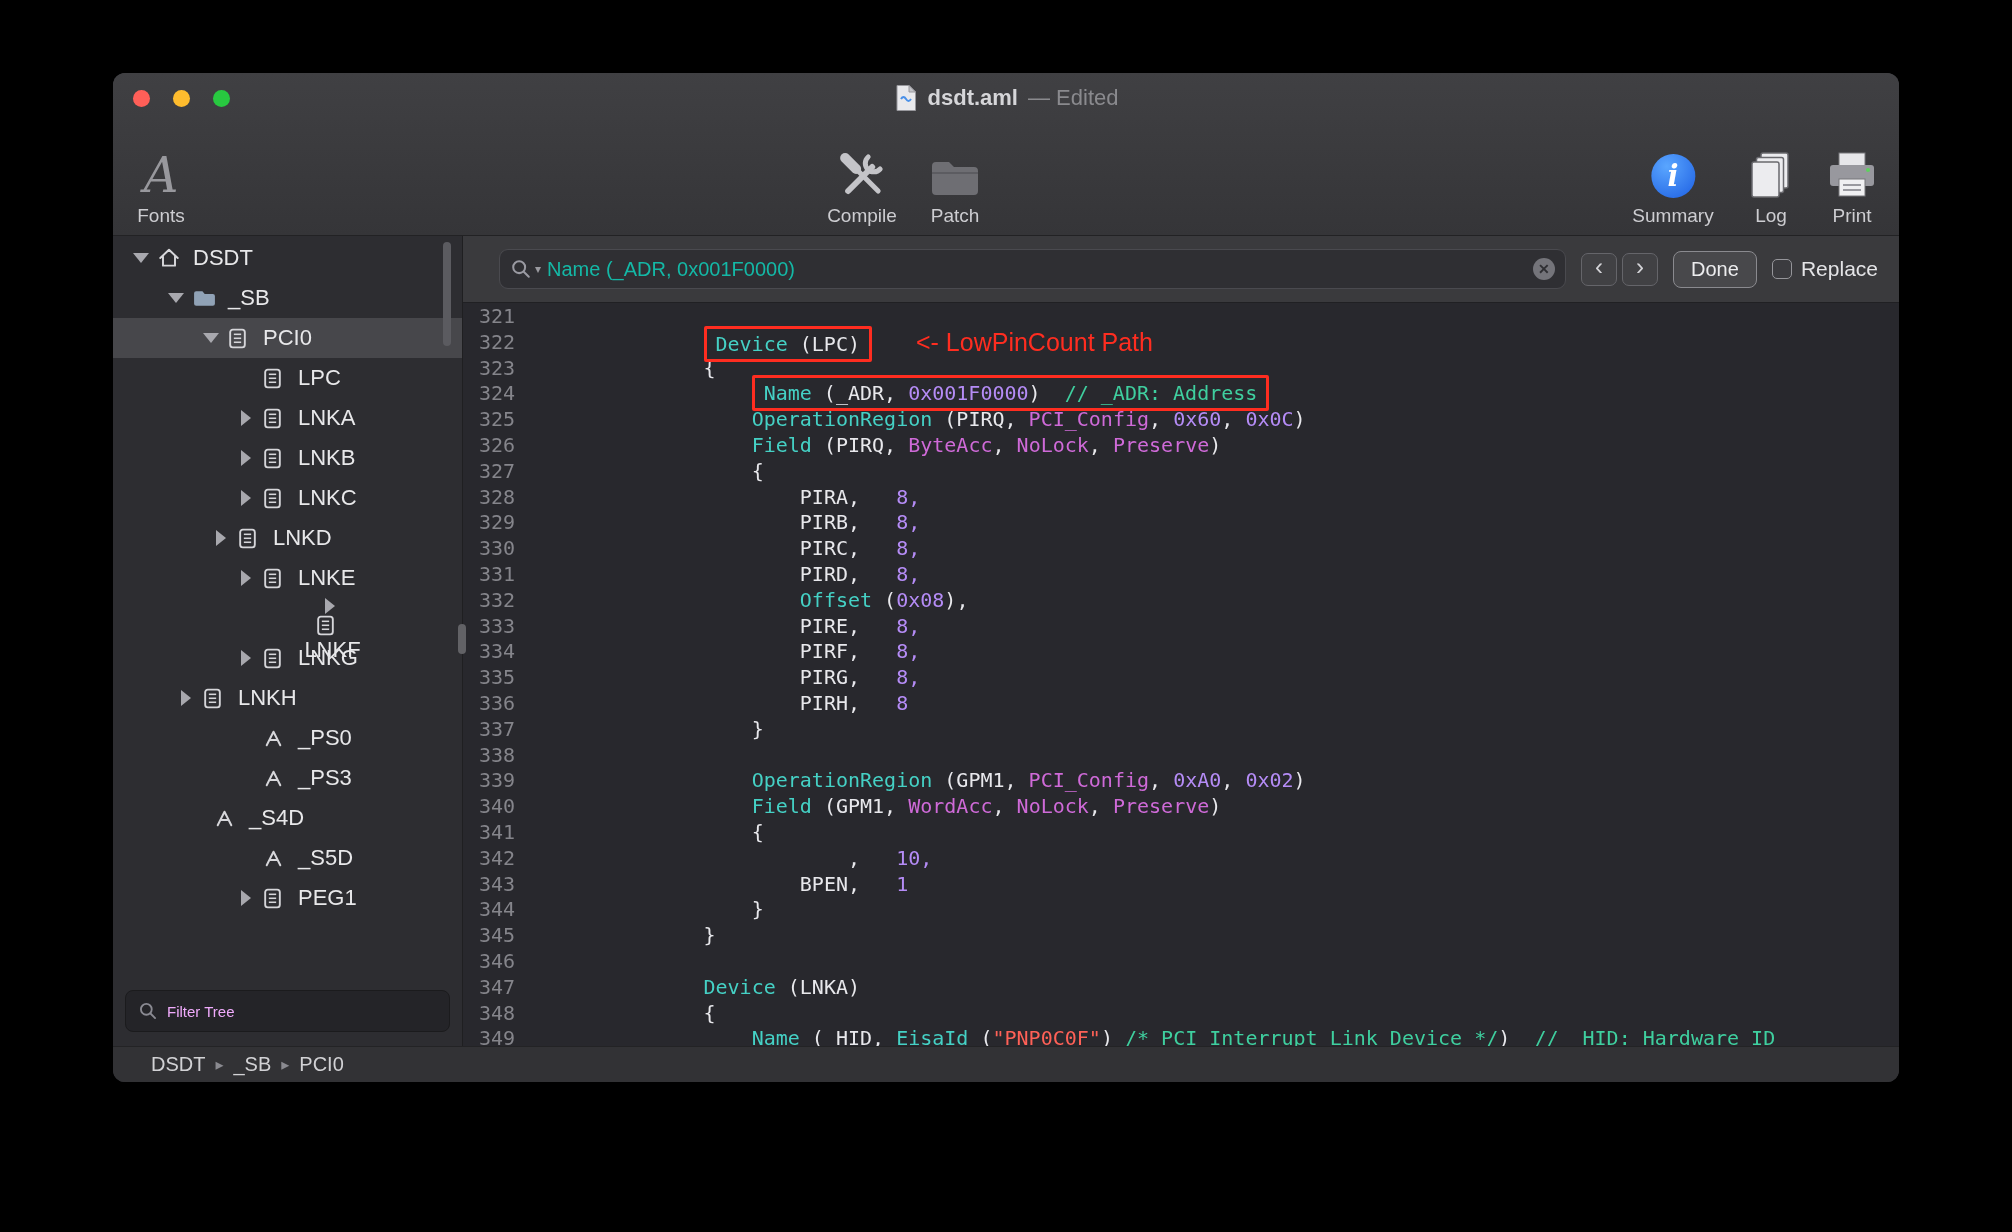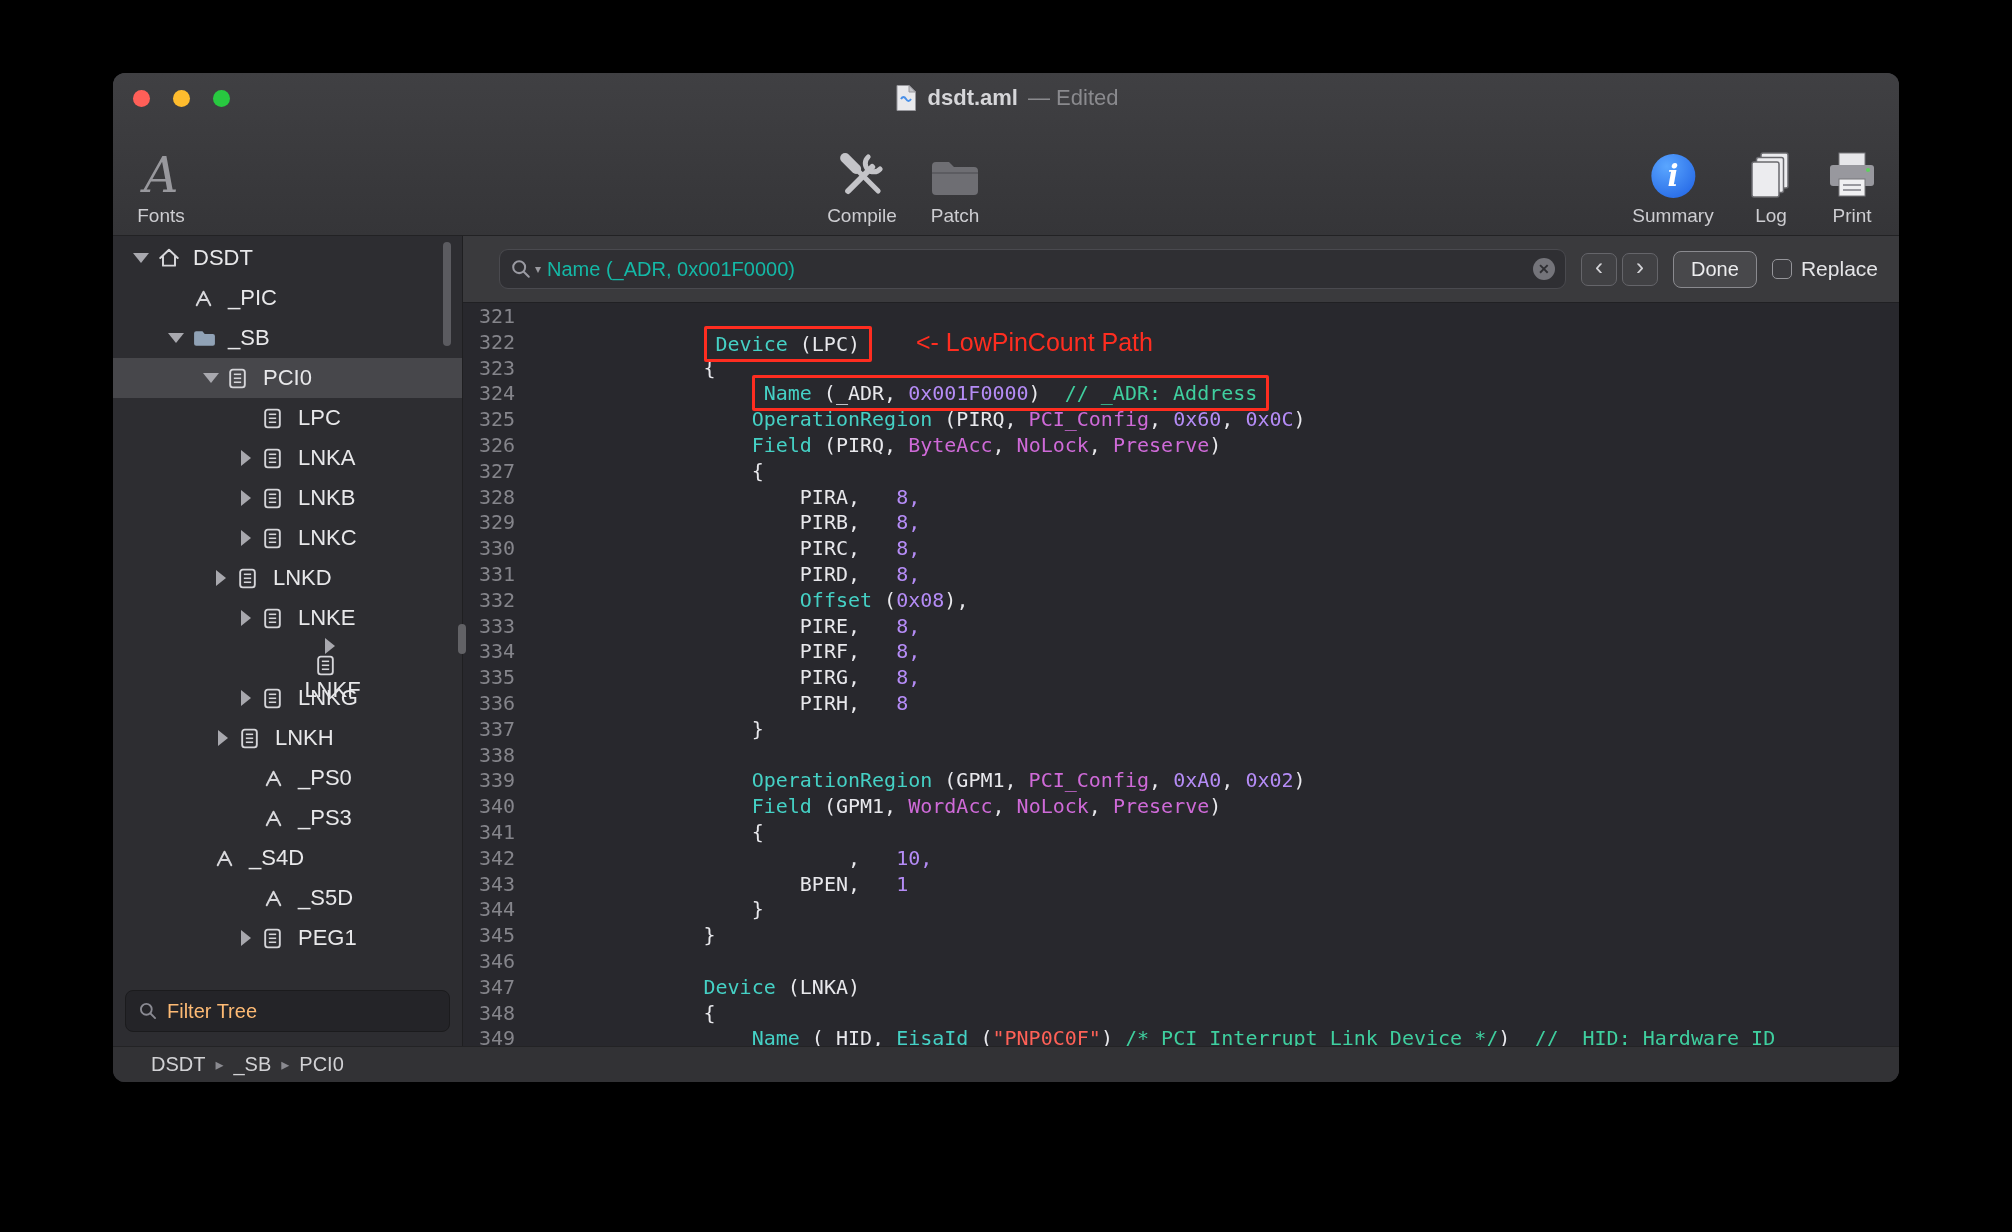--- a/index.html
+++ b/index.html
@@ -49,21 +49,21 @@
                          border-left:10px solid #a8a8ae; }
   .tree-icon { width:30px; flex:none; display:inline-flex; align-items:center; }
   .tree-label { margin-left:6px; white-space:nowrap; }
   .sb-scroll { position:absolute; left:330px; top:6px; width:8px; height:104px;
                border-radius:4px; background:#5b5b60; }
   .splitter { position:absolute; left:345px; top:388px; width:8px; height:30px;
               border-radius:4px; background:#626266; z-index:5; }
   .filter-field { margin:10px 12px 14px 12px; height:42px; border-radius:8px;
                   background:#242428; border:1px solid #1b1b1d; display:flex;
                   align-items:center; gap:9px; padding:0 12px; flex:none; }
-  .filter-placeholder { color:#fdba74; font-size:20px; }
+  .filter-placeholder { color:#f0abfc; font-size:15px; }
 
   
   .editor { flex:1; display:flex; flex-direction:column; min-width:0; background:#28282d; }
   .findbar { height:67px; flex:none; background:#3a3a3d; border-bottom:1px solid #202023;
              display:flex; align-items:center; padding:0 21px 0 36px; gap:15px; }
   .search-field { flex:1; height:40px; border-radius:9px; background:#2f2f33;
                   border:1px solid #4a4a4f; display:flex; align-items:center;
                   gap:6px; padding:0 10px; min-width:0; }
   .search-chev { font-size:12px; color:#9a9aa0; margin-left:-3px; }
   .search-text { flex:1; color:#14b8a6; font-size:20px; white-space:nowrap; overflow:hidden; }
@@ -198,29 +198,20 @@
           <div class="tree-row" style="padding-left: 12px;">
             <span class="disc open"></span>
             <span class="tree-icon">
               <svg width="24" height="24" viewBox="0 0 22 22">
                 <path d="M3 11 L11 3.5 L19 11 M5.5 9.5 V18 H16.5 V9.5" fill="none" stroke="#d6d6da" stroke-width="1.8" stroke-linejoin="round" stroke-linecap="round"></path>
               </svg>
             </span>
             <span class="tree-label">DSDT</span>
           </div>
           <div class="tree-row" style="padding-left: 47px;">
-            <span class="disc none"></span>
-            <span class="tree-icon">
-              <svg width="23" height="23" viewBox="0 0 22 22">
-                <path d="M4.5 17.5 L11 4.5 L17.5 17.5 M7 12.5 H15" fill="none" stroke="#d6d6da" stroke-width="1.9" stroke-linecap="round" stroke-linejoin="round"></path>
-              </svg>
-            </span>
-            <span class="tree-label">_PIC</span>
-          </div>
-          <div class="tree-row" style="padding-left: 47px;">
             <span class="disc open"></span>
             <span class="tree-icon">
               <svg width="25" height="21" viewBox="0 0 24 20">
                 <path d="M2 5 q0-2 2-2 h6 l2.2 2.6 H20 q2 0 2 2 V15 q0 2-2 2 H4 q-2 0-2-2 z" fill="#90a2b6"></path>
               </svg>
             </span>
             <span class="tree-label">_SB</span>
           </div>
           <div class="tree-row selected" style="padding-left: 82px;">
             <span class="disc open"></span>
@@ -341,21 +332,21 @@
                 <rect x="3" y="2.5" width="14" height="17" rx="2.5" fill="none" stroke="#d6d6da" stroke-width="1.8"></rect>
                 <g stroke="#d6d6da" stroke-width="1.5">
                   <line x1="6.5" y1="7" x2="13.5" y2="7"></line>
                   <line x1="6.5" y1="10.8" x2="13.5" y2="10.8"></line>
                   <line x1="6.5" y1="14.6" x2="13.5" y2="14.6"></line>
                 </g>
               </svg>
             </span>
             <span class="tree-label">LNKG</span>
           </div>
-          <div class="tree-row" style="padding-left: 94px;">
+          <div class="tree-row" style="padding-left: 57px;">
             <span class="disc closed"></span>
             <span class="tree-icon">
               <svg width="21" height="23" viewBox="0 0 20 22">
                 <rect x="3" y="2.5" width="14" height="17" rx="2.5" fill="none" stroke="#d6d6da" stroke-width="1.8"></rect>
                 <g stroke="#d6d6da" stroke-width="1.5">
                   <line x1="6.5" y1="7" x2="13.5" y2="7"></line>
                   <line x1="6.5" y1="10.8" x2="13.5" y2="10.8"></line>
                   <line x1="6.5" y1="14.6" x2="13.5" y2="14.6"></line>
                 </g>
               </svg>

